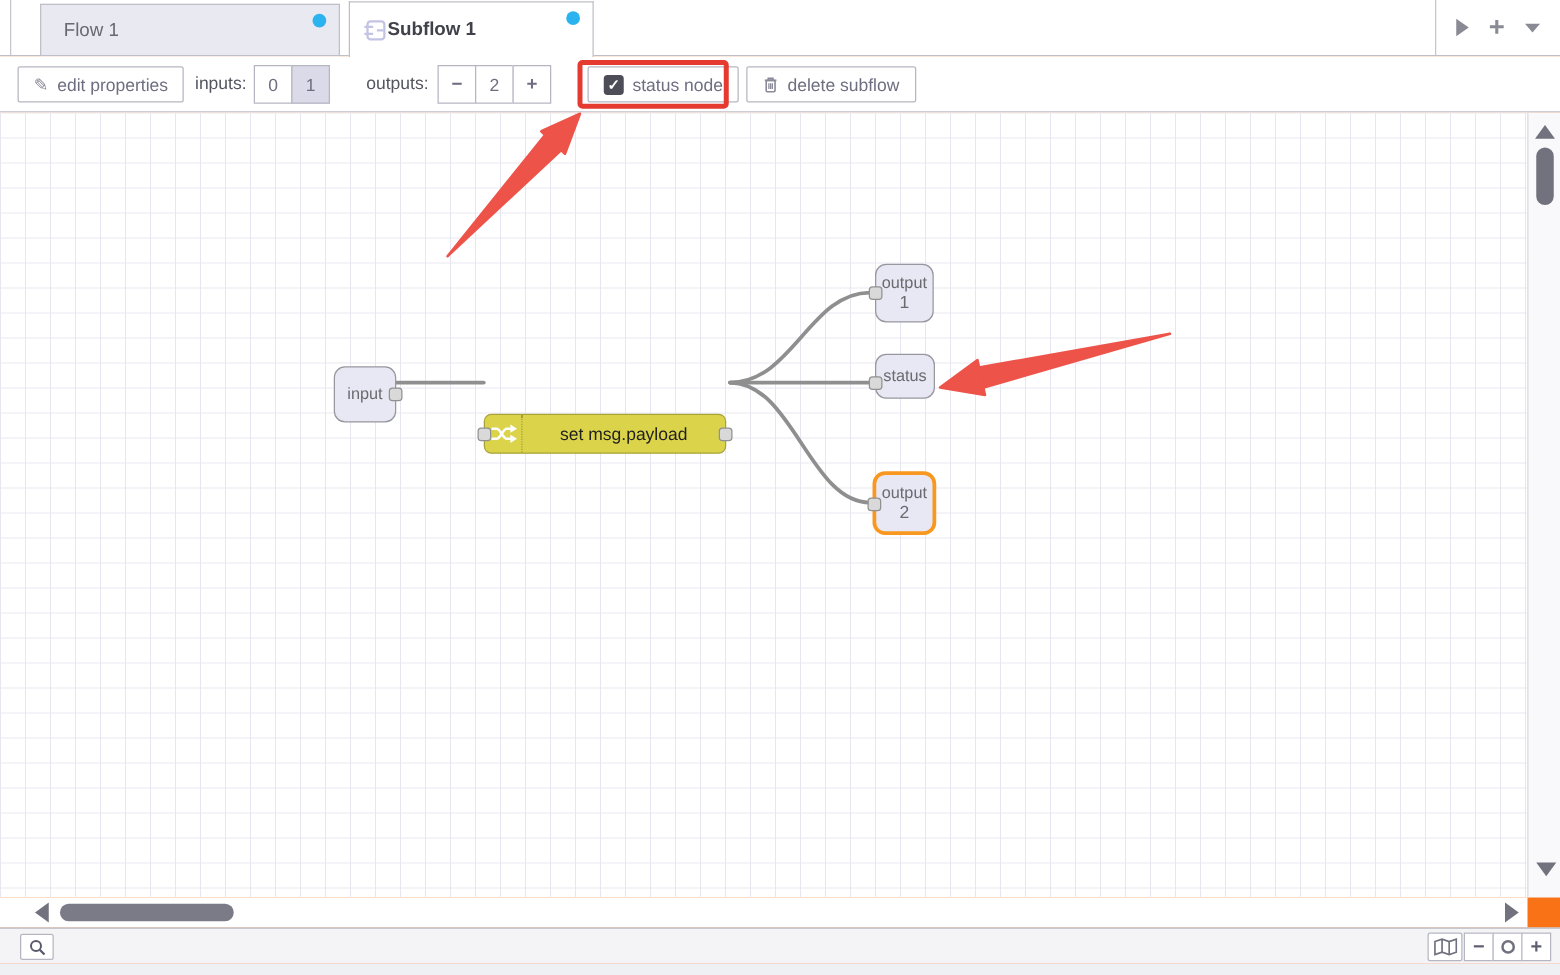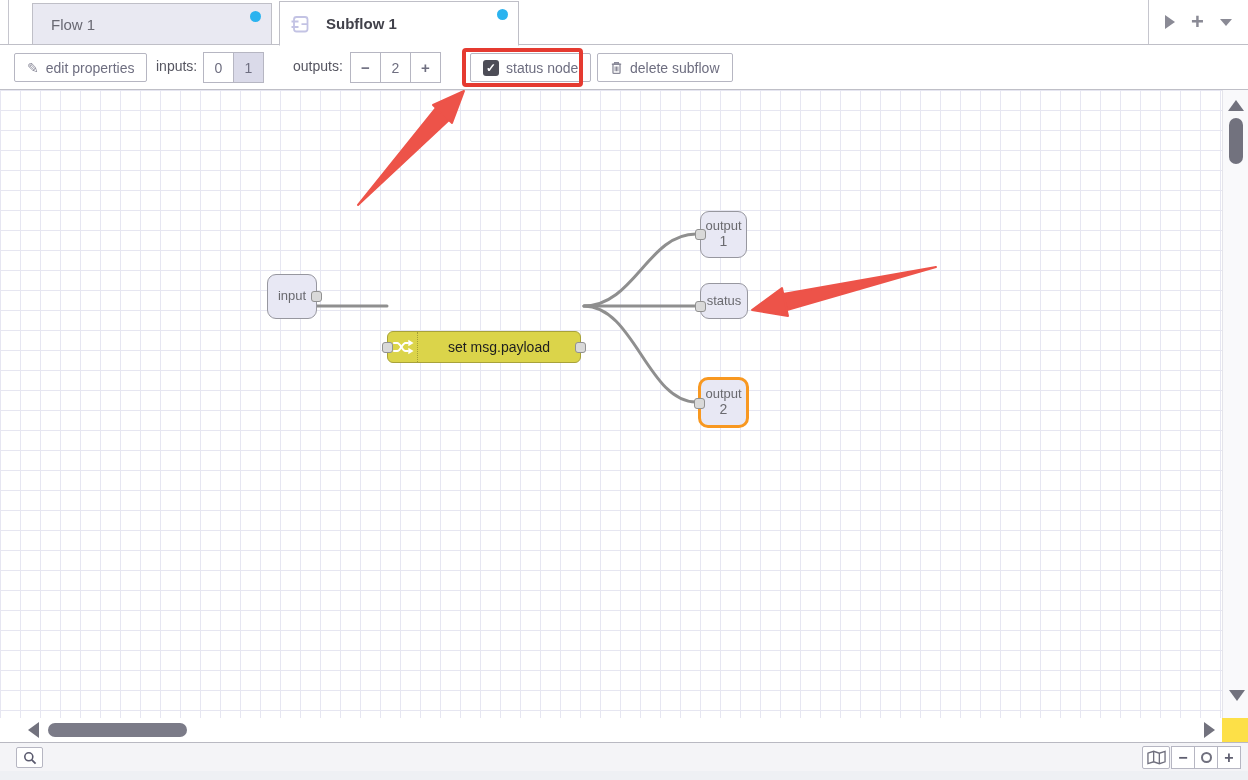--- a/index.html
+++ b/index.html
@@ -1,25 +1,25 @@
 <!DOCTYPE html>
 <html><head>
 <meta charset="utf-8">
 <style>
   * { box-sizing: border-box; margin: 0; padding: 0; }
   html,body { width:1248px; height:780px; }
   body { font-family:"Liberation Sans", sans-serif; background:#fff; overflow:hidden; }
-  #page { position:relative; width:1248px; height:780px; background:#fde047; }
+  #page { position:relative; width:1248px; height:780px; background:#f97316; }
 
   
   #tabbar { position:absolute; left:0; top:0; width:1248px; height:45px; background:#fff; border-bottom:1px solid #bfbfc7; }
   .tabbar-edge { position:absolute; left:8px; top:0; height:44px; border-left:1px solid #c6c6ce; }
   .tab { position:absolute; display:flex; align-items:center; font-size:15px; }
   .tab-inactive { left:32px; top:3px; width:240px; height:42px; background:#e9e9f2; border:1px solid #bfbfc7; color:#696973; padding-left:18px; }
-  .tab-active { left:279px; top:1px; width:240px; height:45px; background:#fff; border:1px solid #bfbfc7; border-bottom:1px solid #fff; color:#41414a; font-weight:bold; padding-left:10px; gap:16px; z-index:3; }
+  .tab-active { left:279px; top:1px; width:196px; height:45px; background:#fff; border:1px solid #bfbfc7; border-bottom:1px solid #fff; color:#41414a; font-weight:bold; padding-left:10px; gap:0; z-index:3; }
   .tab-dot { position:absolute; right:10px; top:7px; width:11px; height:11px; border-radius:50%; background:#2bb3ef; }
   .tab-controls { position:absolute; right:0; top:0; width:100px; height:44px; border-left:1px solid #c6c6ce; display:flex; align-items:center; justify-content:space-evenly; }
   .tri-right { width:0; height:0; border-left:10px solid #8a8a95; border-top:7px solid transparent; border-bottom:7px solid transparent; }
   .plus-glyph { font-size:22px; font-weight:bold; color:#8a8a95; line-height:1; }
   .tri-down { width:0; height:0; border-top:7px solid #8a8a95; border-left:6px solid transparent; border-right:6px solid transparent; }
 
   
   #toolbar { position:absolute; left:0; top:45px; width:1248px; height:45px; background:#fff; border-bottom:1px solid #bfbfc7; font-size:14px; color:#555560; }
   .tbtn { position:absolute; top:8px; height:29px; background:#fff; border:1px solid #b6b6c2; border-radius:2px; color:#6e6e80; font-size:14px; display:flex; align-items:center; gap:7px; padding:0 12px; cursor:pointer; }
   .tb-label { position:absolute; top:13px; }
@@ -136,21 +136,21 @@
   <div id="highlight-box"></div>
 
   <div id="canvas">
     <svg id="wires">
       <path d="M317 216 L387 216" fill="none" stroke="#8f8f8f" stroke-width="3" stroke-linecap="round"></path>
       <path d="M584 216 C634 216 648 144 696 144" fill="none" stroke="#8f8f8f" stroke-width="3" stroke-linecap="round"></path>
       <path d="M584 216 L696 216" fill="none" stroke="#8f8f8f" stroke-width="3" stroke-linecap="round"></path>
       <path d="M584 216 C634 216 648 312 696 312" fill="none" stroke="#8f8f8f" stroke-width="3" stroke-linecap="round"></path>
     </svg>
 
-    <div class="pnode" style="left:267px; top:184px; width:50px; height:45px;">
+    <div class="pnode" style="left:267px; top:203px; width:50px; height:45px;">
       <span>input</span>
       <span class="port" style="right:-6px; top:16px;"></span>
     </div>
 
     <div id="node-change">
       <div class="change-icon-area">
         <svg width="22" height="18" viewBox="0 0 27 20">
           <path d="M1.5 5 H6.5 C10.5 5 12.5 15 16.5 15 H20.5" fill="none" stroke="#fff" stroke-width="2.4"></path>
           <path d="M1.5 15 H6.5 C10.5 15 12.5 5 16.5 5 H20.5" fill="none" stroke="#fff" stroke-width="2.4"></path>
           <polygon points="20,1 26.5,5 20,9" fill="#fff"></polygon>

